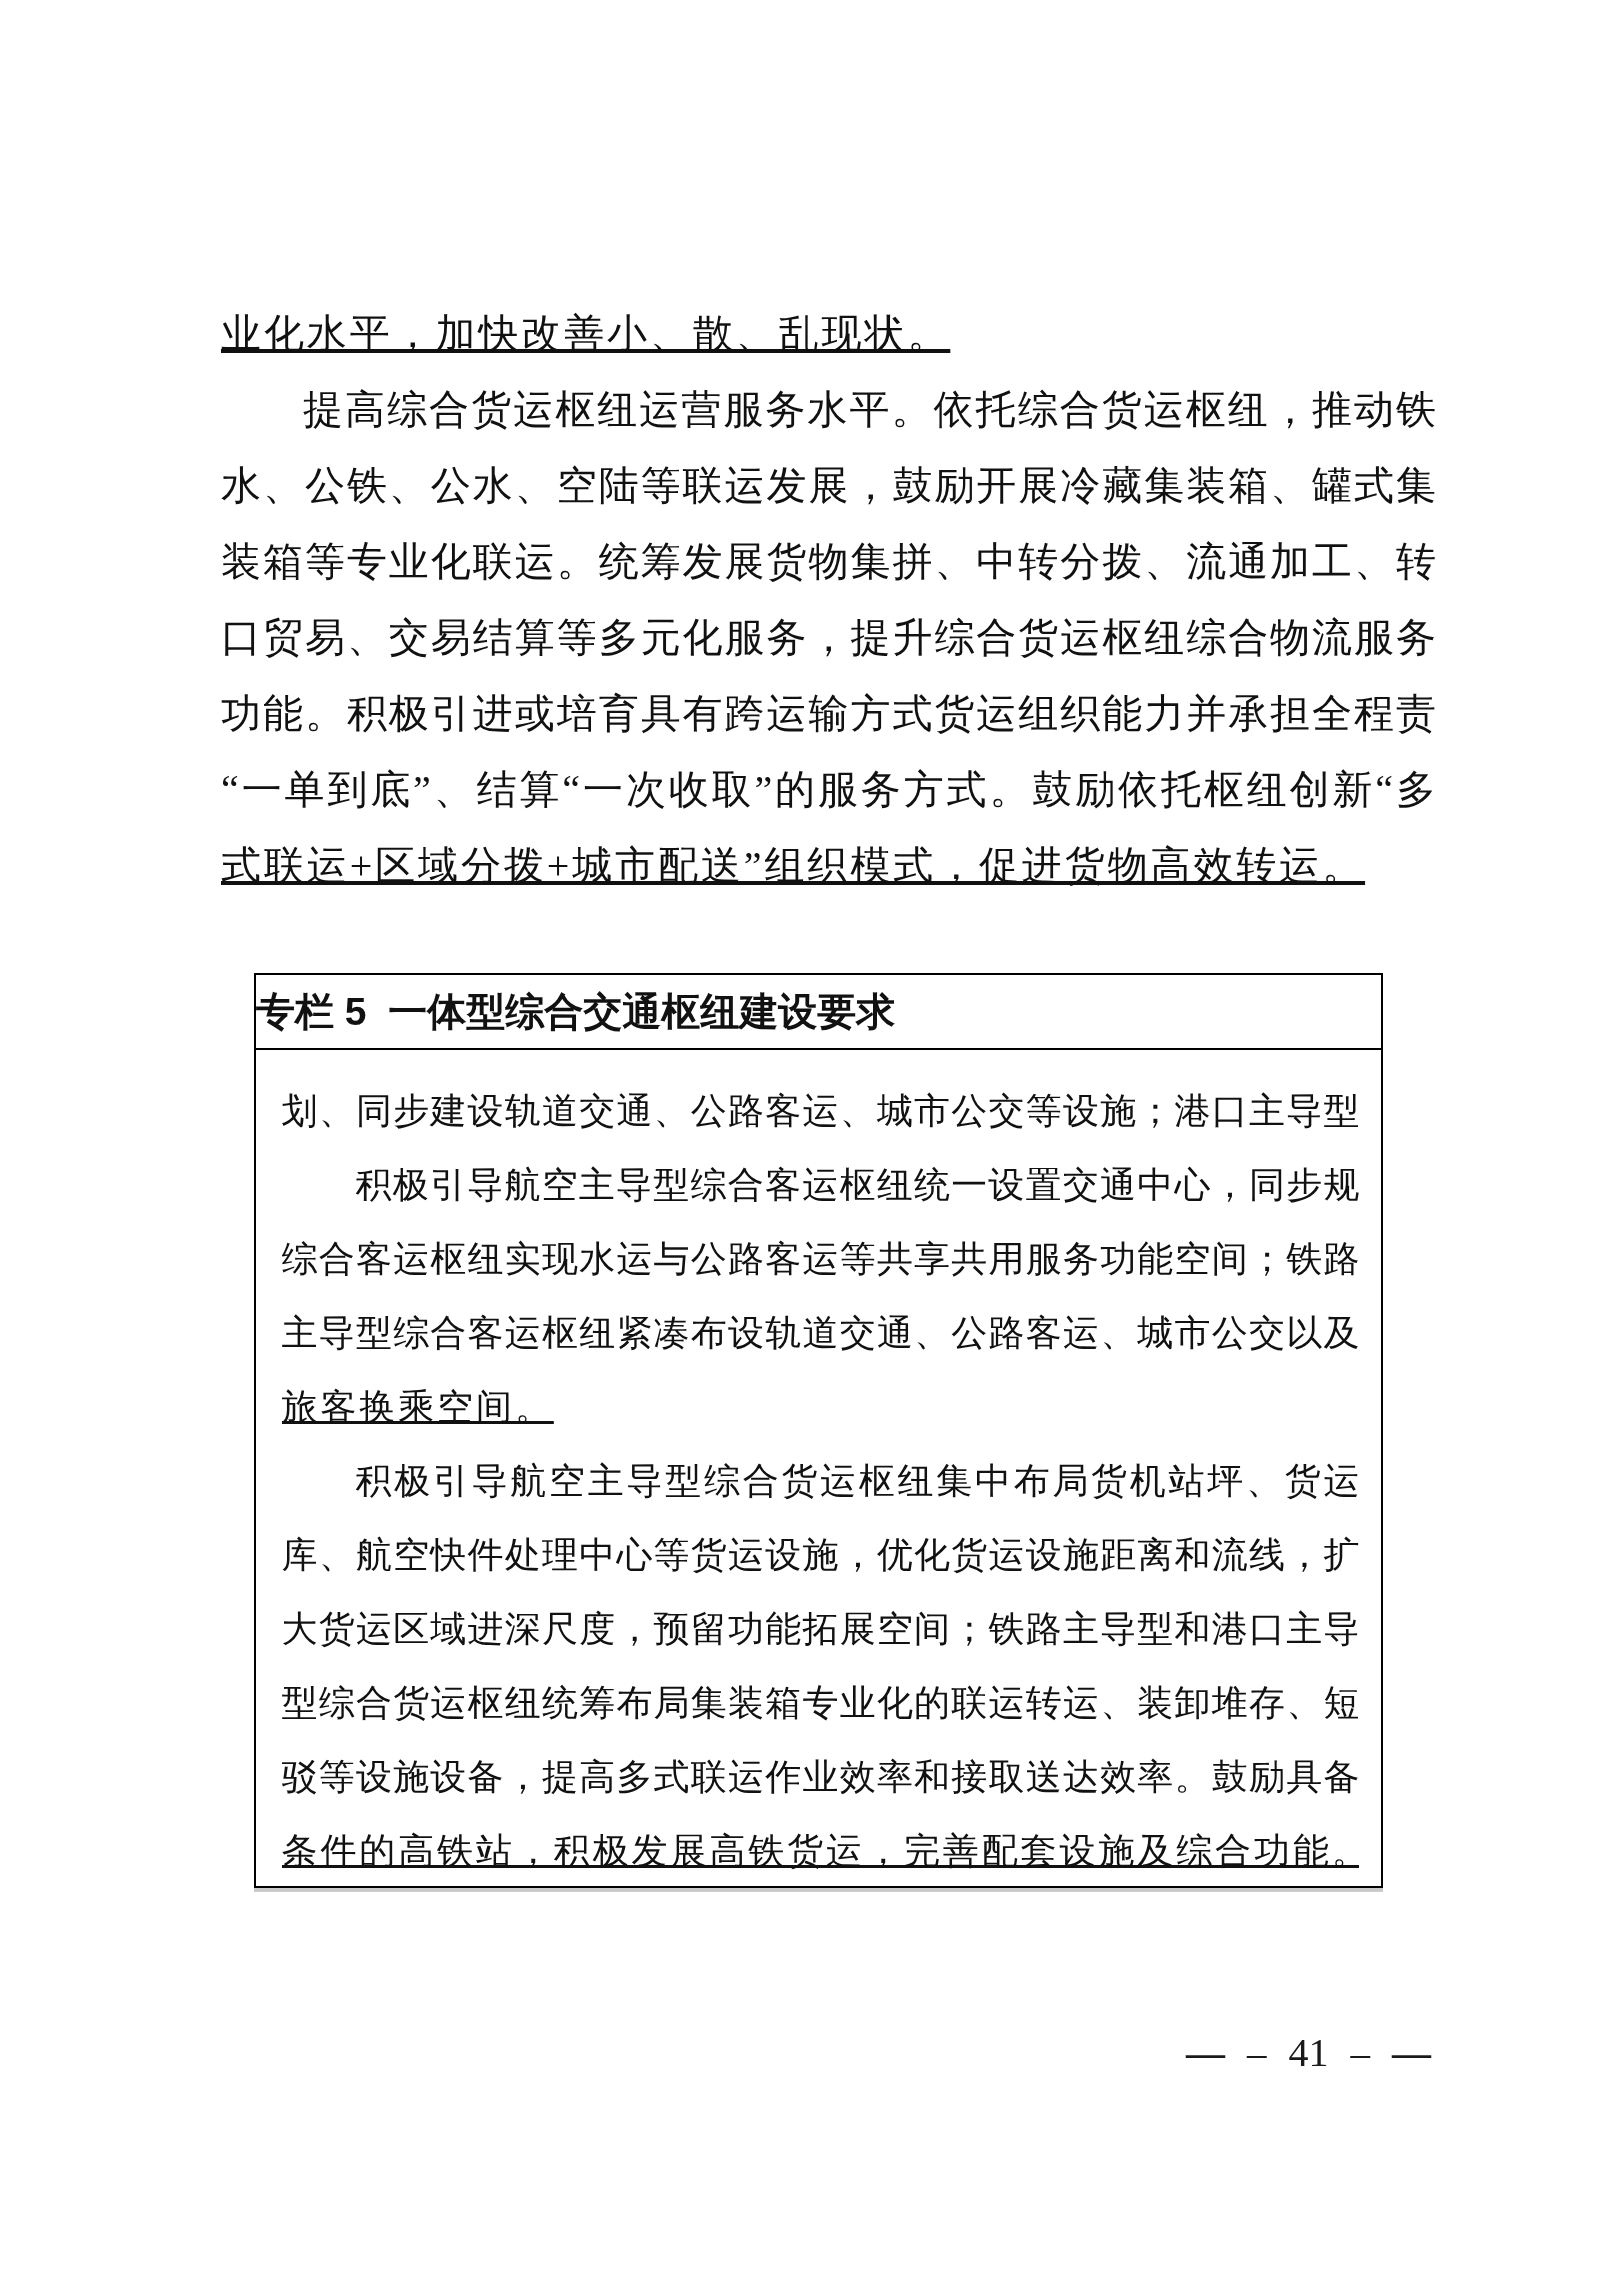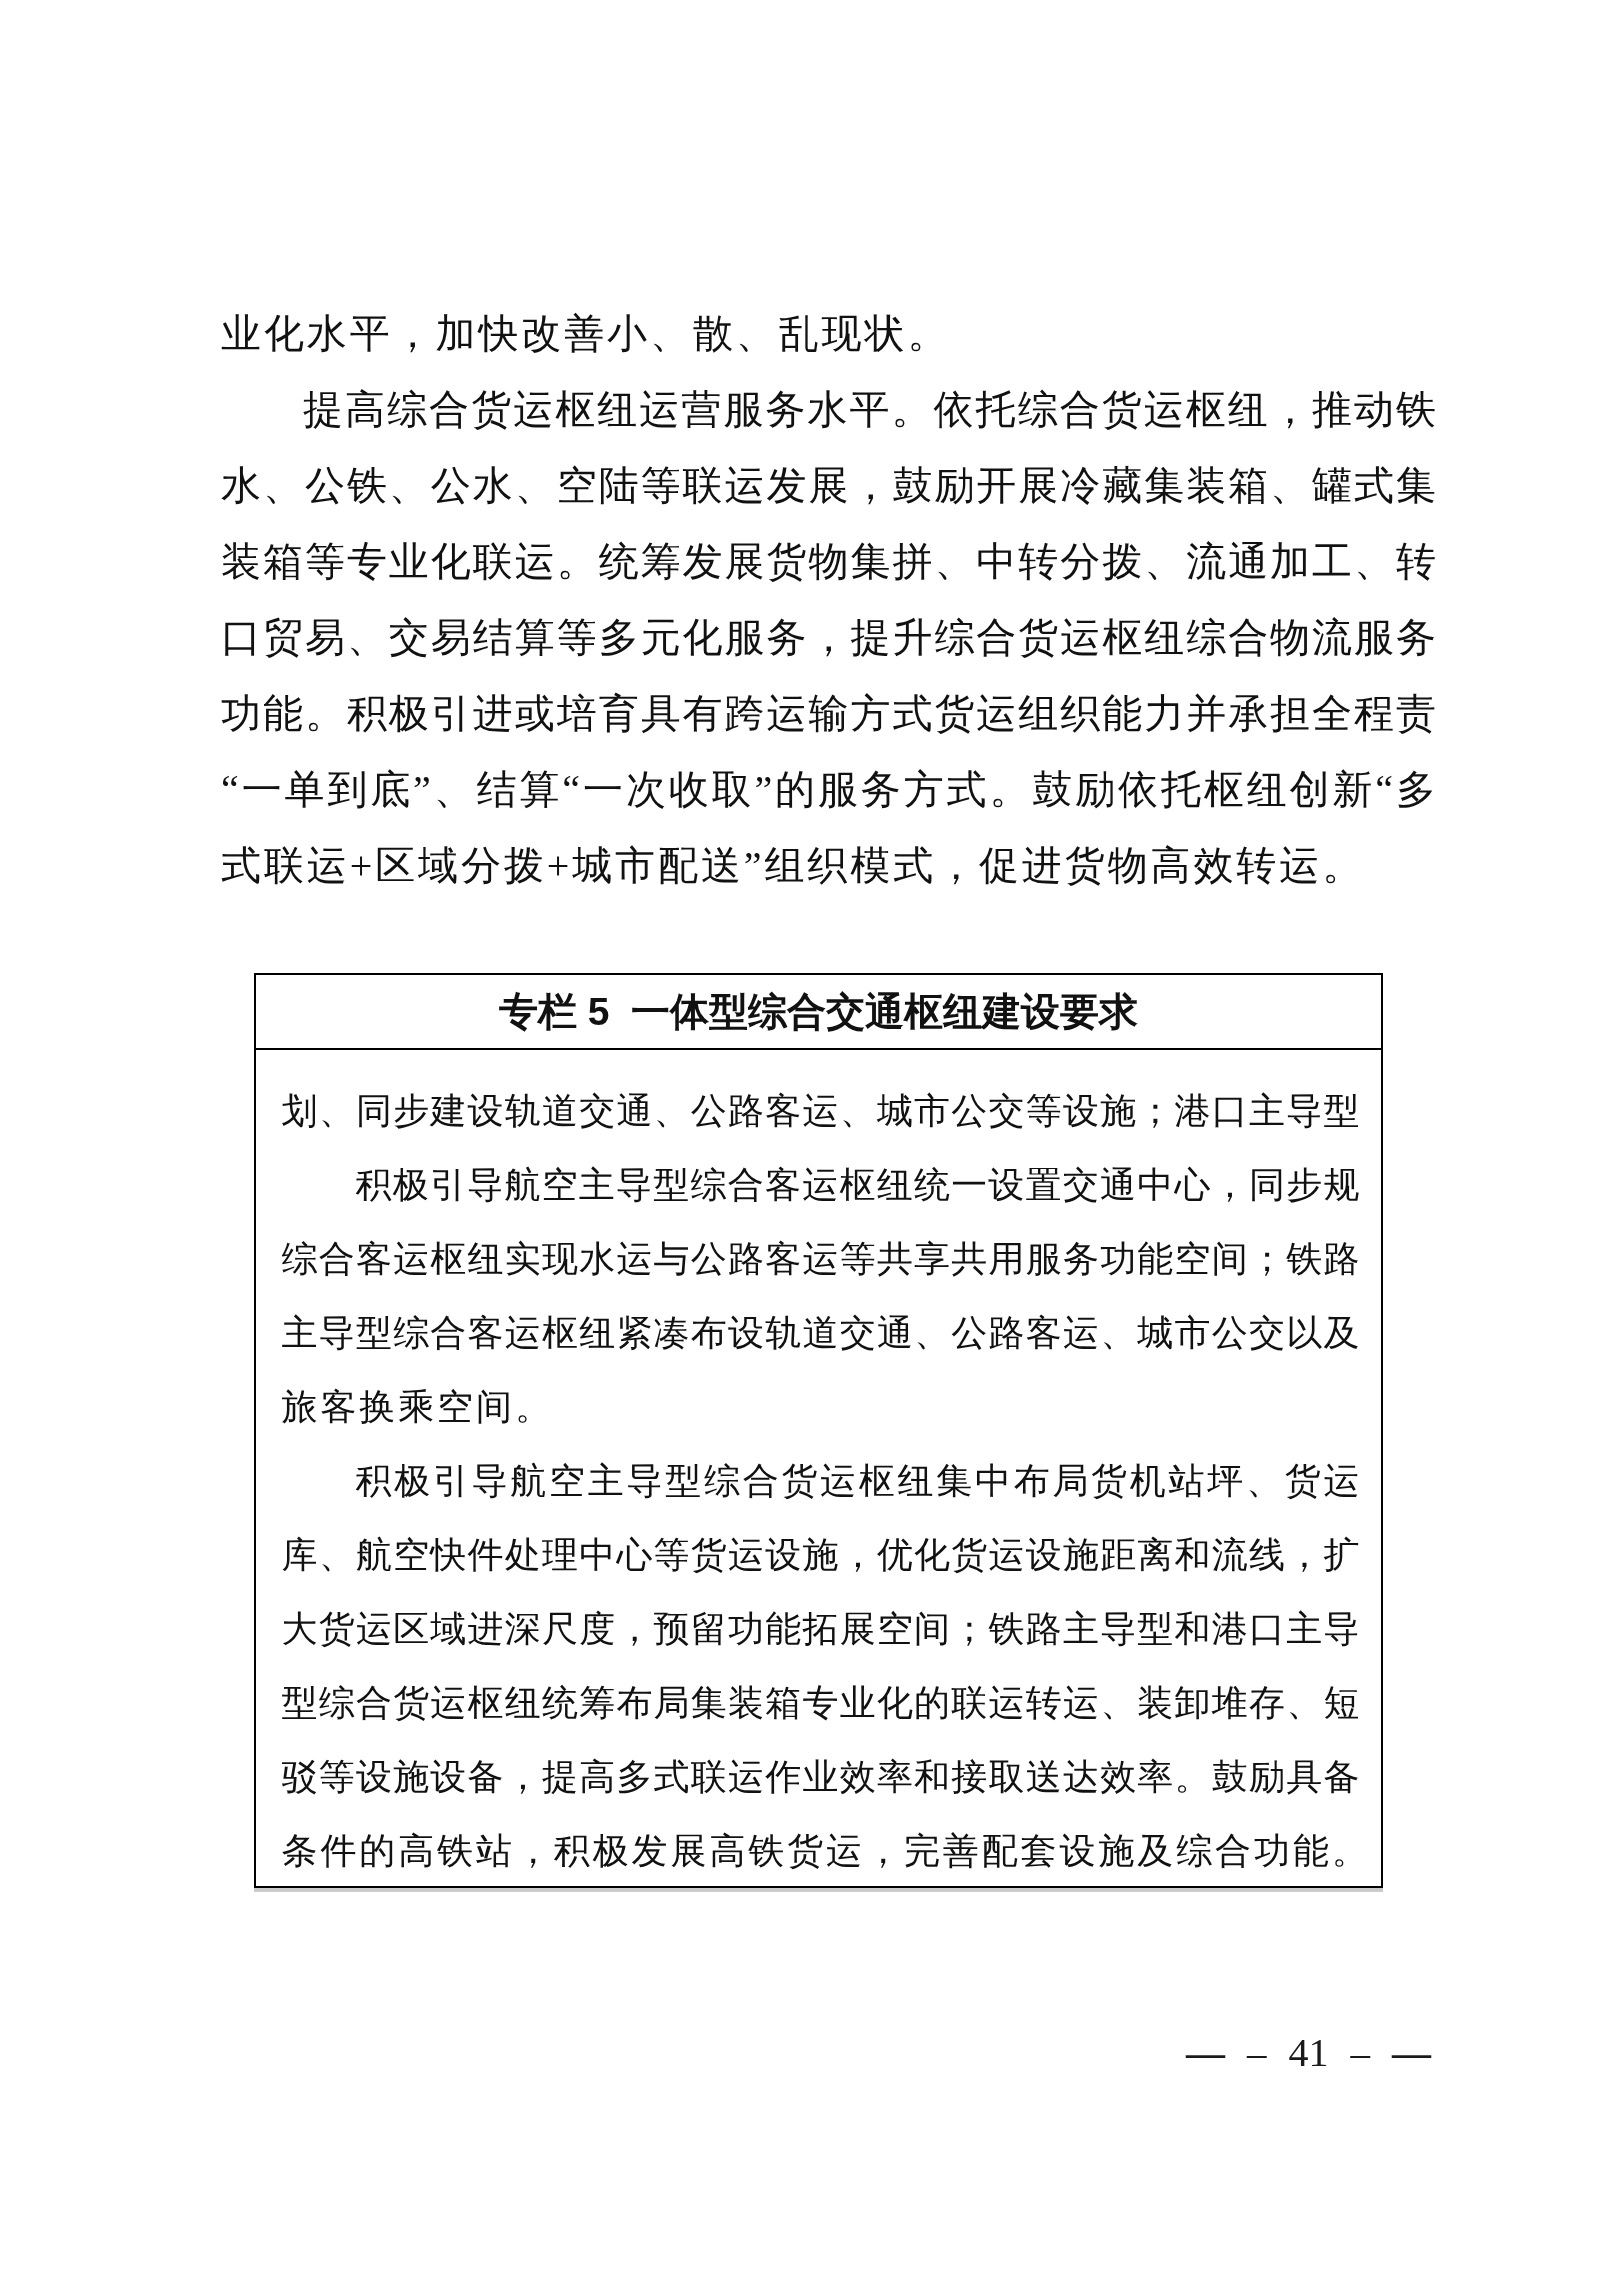--- a/index.html
+++ b/index.html
@@ -32,40 +32,40 @@
     overflow: hidden;
     white-space: nowrap;
   }
   .tline.just {
     white-space: normal;
     text-align: justify;
     text-align-last: justify;
   }
   .tline.nojust {
     letter-spacing: 2.9px;
+    text-decoration: underline;
   }
   .body-text .tline.ind { text-indent: 82px; }
 
   
   .callout {
     position: absolute;
     left: 254px;
     top: 973px;
     width: 1129px;
     height: 915px;
     border: 2.9px solid #000;
     box-sizing: border-box;
     background: #ffffff;
     box-shadow: 0 3.9px 0 #c9c9c9;
   }
   .callout-title {
     height: 73px;
     line-height: 73px;
     border-bottom: 2.9px solid #000;
-    text-align: center;
     font-weight: bold;
     font-size: 39px;
     font-family: "Liberation Sans", "DejaVu Sans", sans-serif;
     white-space: pre;
     overflow: hidden;
   }
   .callout-content {
     padding: 23.5px 21.6px 0 25.5px;
     font-size: 36px;
   }

